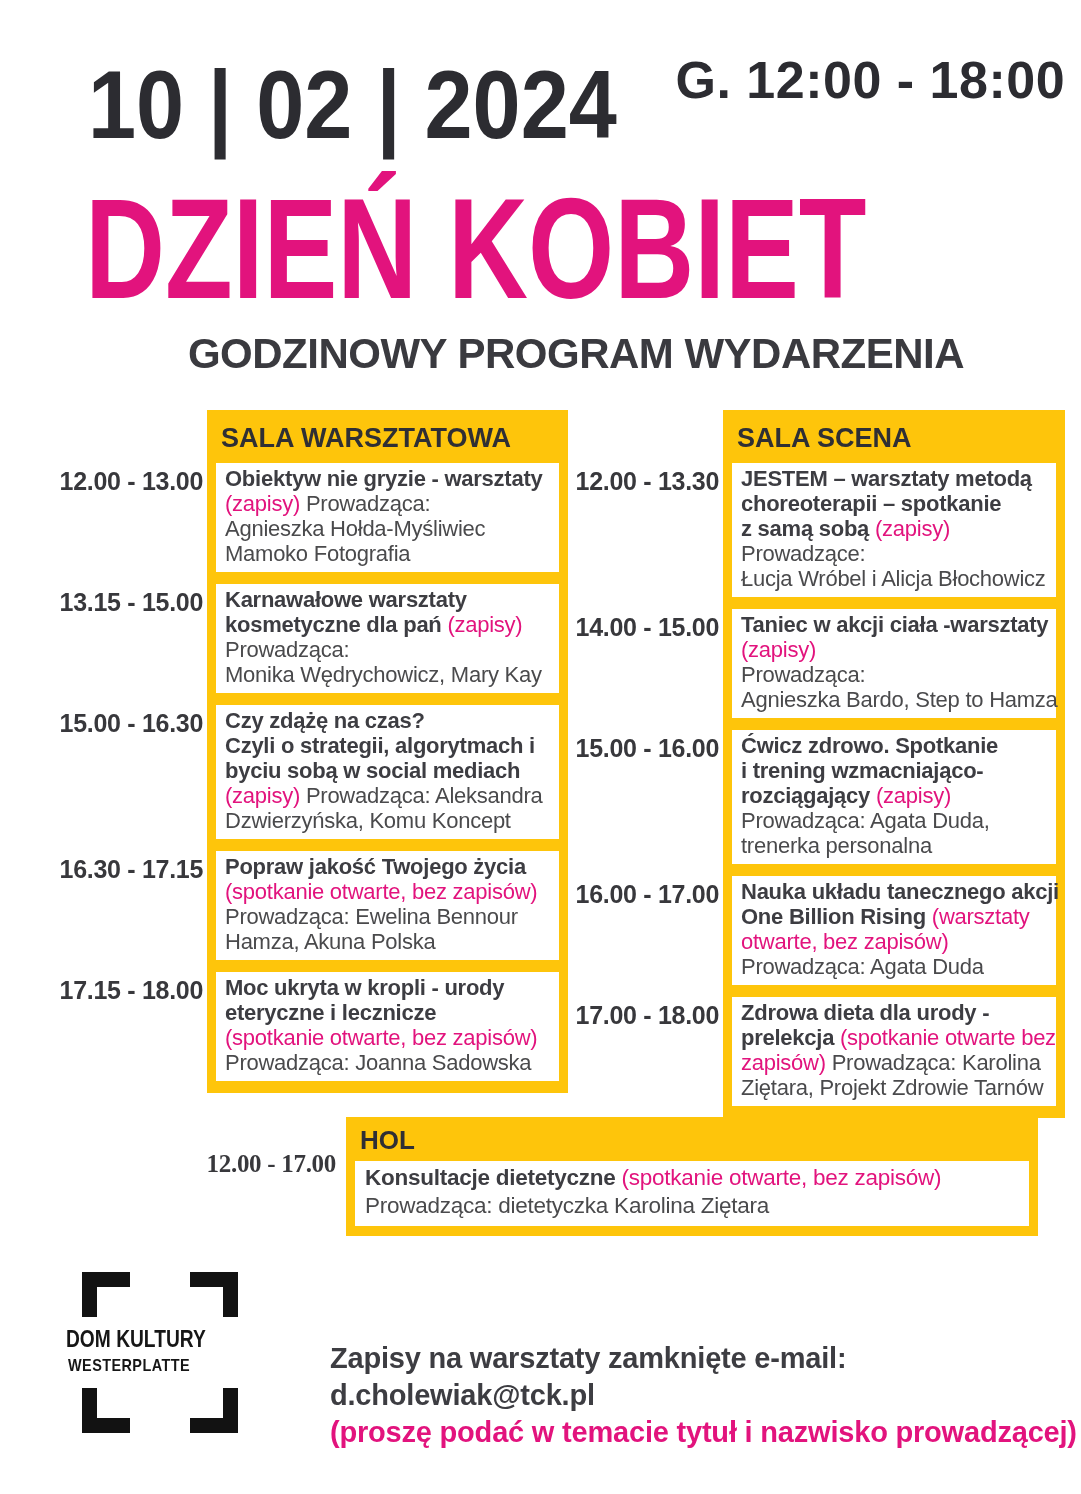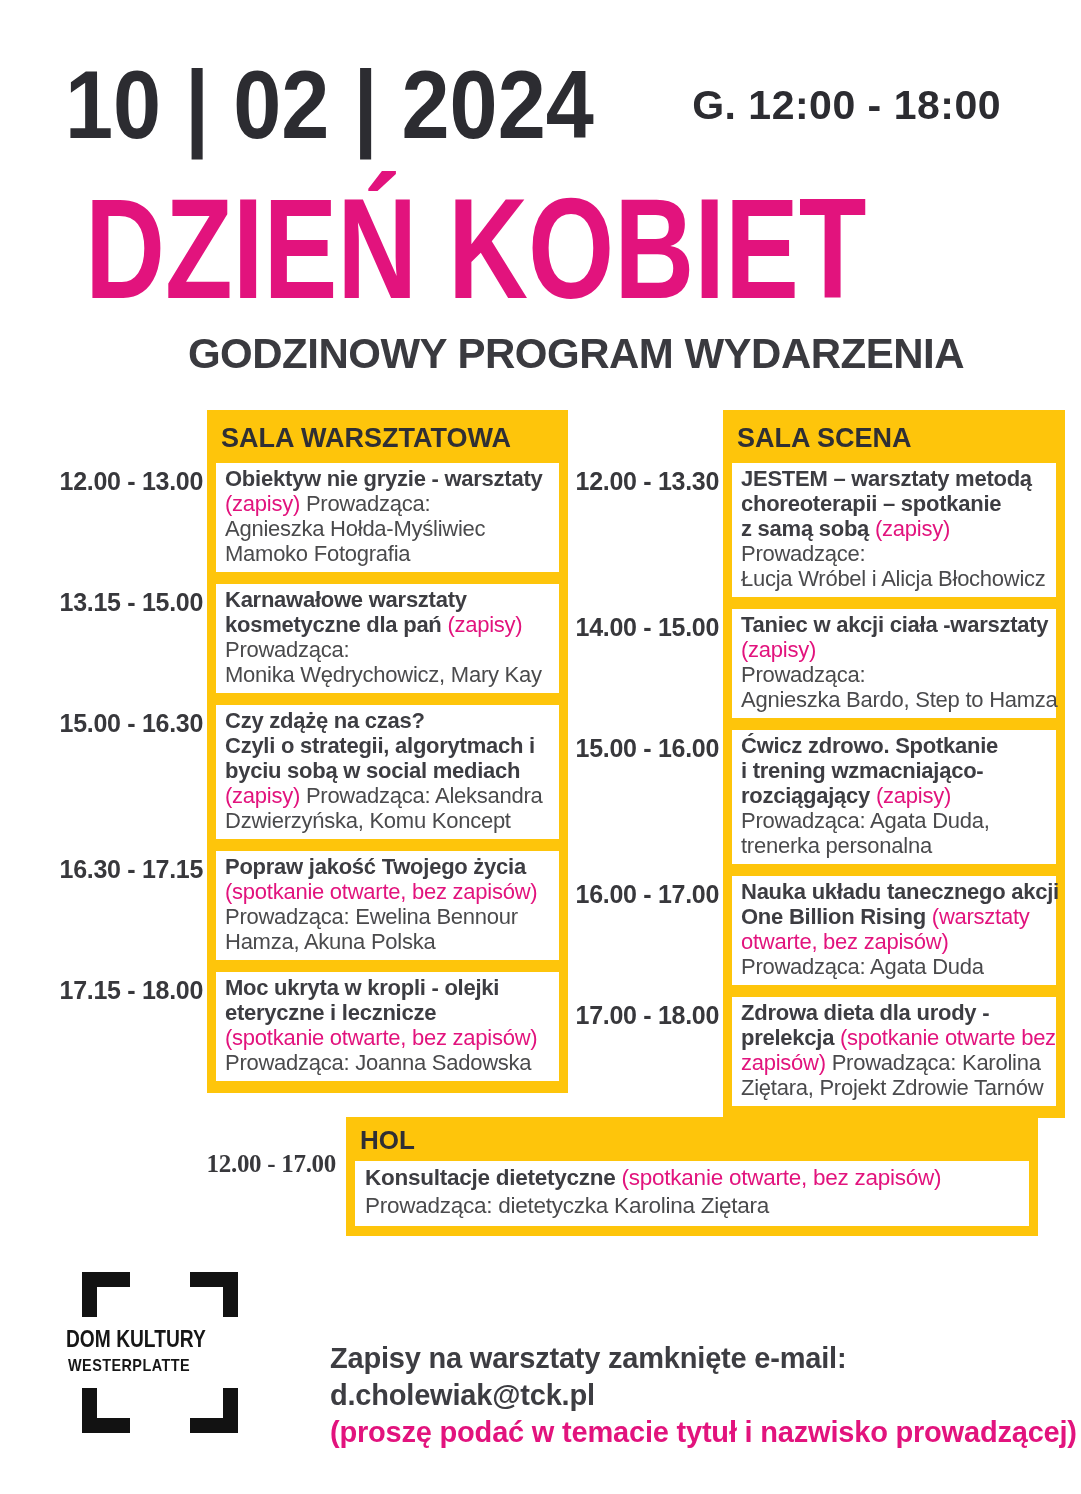--- a/index.html
+++ b/index.html
@@ -12,30 +12,30 @@
   *{box-sizing:border-box;}
   html,body{margin:0;padding:0;}
   body{
     width:1081px;height:1494px;position:relative;background:#ffffff;
     font-family:"Liberation Sans", sans-serif;overflow:hidden;
   }
   .poster{position:absolute;inset:0;}
 
   
   .header-row{
-    position:absolute;left:65px;top:50px;width:936px;
-    display:flex;align-items:center;justify-content:space-between;
+    position:absolute;left:88px;top:50px;width:936px;
+    display:flex;align-items:flex-start;justify-content:space-between;
   }
   .date-main{
     font-size:96px;font-weight:800;color:var(--near-black);
     transform:scaleX(0.9);transform-origin:left bottom;
     white-space:nowrap;display:inline-block;letter-spacing:0;
   }
   .date-hours{
-    font-size:41px;font-weight:800;color:var(--near-black);white-space:nowrap;
+    font-size:52px;font-weight:800;color:var(--near-black);white-space:nowrap;
     letter-spacing:0.5px;
   }
   .main-title{
     position:absolute;left:85px;top:178px;margin:0;
     font-size:142px;line-height:1;font-weight:800;color:var(--pink);
     transform:scaleX(0.78);transform-origin:left top;white-space:nowrap;
   }
   .subtitle{
     position:absolute;left:183px;top:330px;width:786px;text-align:center;
     font-size:42px;font-weight:700;color:#3a3a3f;white-space:nowrap;
@@ -154,21 +154,21 @@
           <div class="event">
             <div class="line"><span class="seg-b">Popraw jakość Twojego życia</span></div>
             <div class="line"><span class="seg-p">(spotkanie otwarte, bez zapisów)</span></div>
             <div class="line"><span class="seg-r">Prowadząca: Ewelina Bennour</span></div>
             <div class="line"><span class="seg-r">Hamza, Akuna Polska</span></div>
           </div>
         </div>
         <div class="srow">
           <div class="time">17.15 - 18.00</div>
           <div class="event">
-            <div class="line"><span class="seg-b">Moc ukryta w kropli - olejki</span></div>
+            <div class="line"><span class="seg-b">Moc ukryta w kropli - urody</span></div>
             <div class="line"><span class="seg-b">eteryczne i lecznicze</span></div>
             <div class="line"><span class="seg-p">(spotkanie otwarte, bez zapisów)</span></div>
             <div class="line"><span class="seg-r">Prowadząca: Joanna Sadowska</span></div>
           </div>
         </div>
       </div>
   </section>
 
   <section class="column" id="col-right">
     <div class="col-bg"></div>

